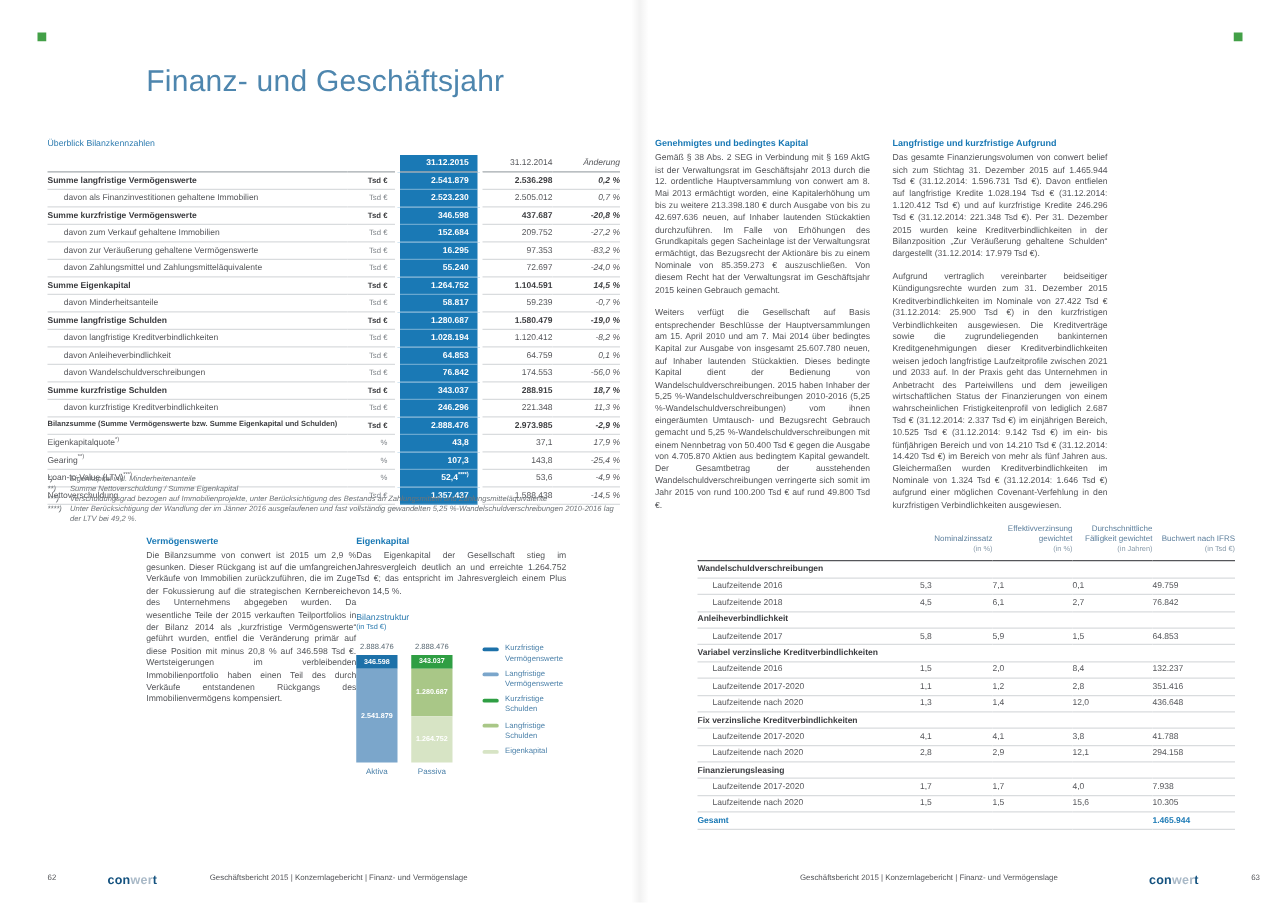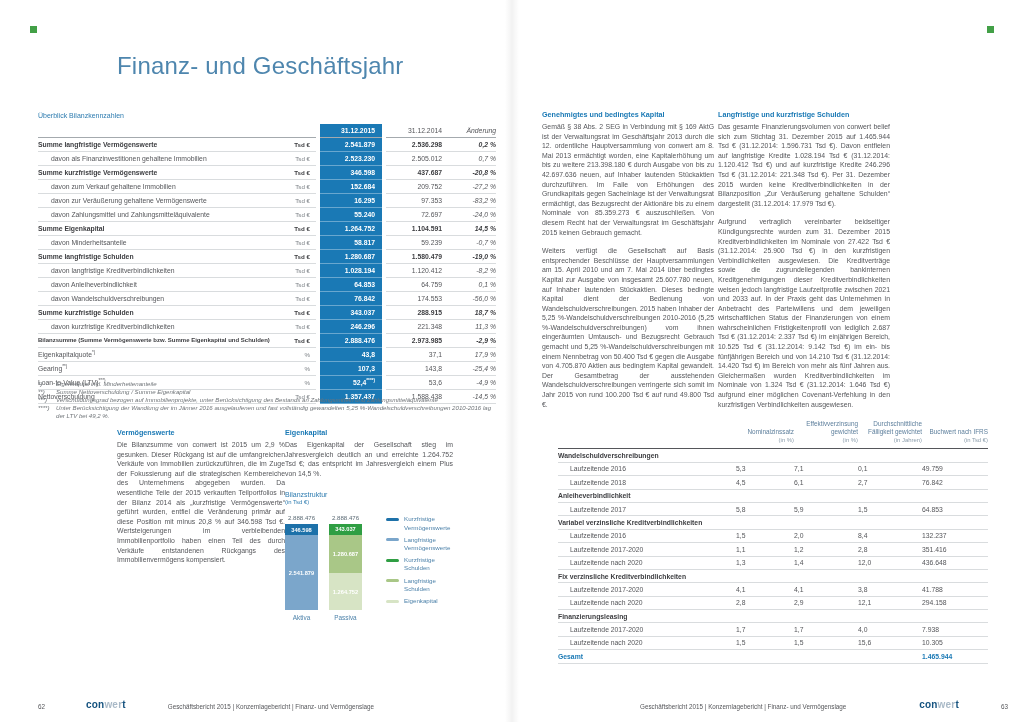--- a/index.html
+++ b/index.html
@@ -50,33 +50,33 @@
   .bar-col{width:33px;margin-right:11px;text-align:center;}
   .bar-total{font-size:6.1px;color:#5b6a74;margin-bottom:3px;}
   .bar{height:86px;display:flex;flex-direction:column;}
   .seg{display:flex;align-items:center;justify-content:center;color:#fff;font-size:5.7px;font-weight:bold;overflow:hidden;}
   .bar-cat{margin-top:4px;font-size:6.4px;color:#4d82aa;}
   .legend{margin-left:13px;padding-top:1px;width:78px;}
   .li{display:flex;margin-bottom:4px;}
   .sw{width:13px;height:3px;border-radius:1.5px;margin:2.6px 5px 0 0;flex:none;}
   .li-t{font-size:6.2px;color:#4d82aa;line-height:8.2px;}
 
-  .footer{position:absolute;top:699px;font-size:6.3px;color:#55565a;display:flex;align-items:flex-end;}
+  .footer{position:absolute;top:699px;font-size:6.3px;color:#55565a;display:flex;align-items:flex-start;}
   #footer-left{left:38px;width:450px;}
   #footer-left .pno{width:48px;}
   #footer-left .ftext{margin-left:42px;}
   #footer-right{left:556px;width:452px;}
   #footer-right .ftext{margin-left:84px;}
   #footer-right .logo{margin-left:auto;}
   #footer-right .pno{margin-left:42px;}
   .logo{font-size:10px;font-weight:bold;letter-spacing:.2px;}
   .logo .c1{color:#14527f;} .logo .c2{color:#a9b9c7;} .logo .c3{color:#14527f;}
 
   
-  .rcols{position:absolute;left:542px;top:110px;width:362px;display:flex;gap:4px;}
+  .rcols{position:absolute;left:524px;top:110px;width:362px;display:flex;gap:18px;}
   .rcol{width:172px;}
   .rcol .sec-p{margin-bottom:9px;}
 
   .rtable{position:absolute;left:558px;top:420px;width:430px;border-collapse:collapse;font-size:6.8px;table-layout:fixed;}
   .rtable th{font-weight:normal;color:#5d7f9c;font-size:6.4px;line-height:7.8px;text-align:right;
     vertical-align:bottom;padding:0 0 4px;border-bottom:1px solid #55565a;}
   .rtable th .unit{color:#8a9cab;font-size:5.9px;}
   .rtable td{padding:2.6px 0;border-bottom:1px solid #d9dcde;line-height:7.2px;color:#55565a;}
   .rtable tr.group td{font-weight:bold;color:#3c3d40;border-top:1px solid #a4aaae;}
   .rtable tr.data td.label{padding-left:12px;}
@@ -329,21 +329,21 @@
   <span class="ftext">Geschäftsbericht 2015 | Konzernlagebericht | Finanz- und Vermögenslage</span>
 </div>
 
 <div class="rcols">
   <div class="rcol">
     <div class="sec-h">Genehmigtes und bedingtes Kapital</div>
     <p class="sec-p">Gemäß § 38 Abs. 2 SEG in Verbindung mit § 169 AktG ist der Verwaltungsrat im Geschäftsjahr 2013 durch die 12. ordentliche Hauptversammlung von conwert am 8. Mai 2013 ermächtigt worden, eine Kapitalerhöhung um bis zu weitere 213.398.180 € durch Ausgabe von bis zu 42.697.636 neuen, auf Inhaber lautenden Stückaktien durchzuführen. Im Falle von Erhöhungen des Grundkapitals gegen Sacheinlage ist der Verwaltungsrat ermächtigt, das Bezugsrecht der Aktionäre bis zu einem Nominale von 85.359.273 € auszuschließen. Von diesem Recht hat der Verwaltungsrat im Geschäftsjahr 2015 keinen Gebrauch gemacht.</p>
     <p class="sec-p">Weiters verfügt die Gesellschaft auf Basis entsprechender Beschlüsse der Hauptversammlungen am 15. April 2010 und am 7. Mai 2014 über bedingtes Kapital zur Ausgabe von insgesamt 25.607.780 neuen, auf Inhaber lautenden Stückaktien. Dieses bedingte Kapital dient der Bedienung von Wandelschuldverschreibungen. 2015 haben Inhaber der 5,25 %-Wandelschuldverschreibungen 2010-2016 (5,25 %-Wandelschuldverschreibungen) vom ihnen eingeräumten Umtausch- und Bezugsrecht Gebrauch gemacht und 5,25 %-Wandelschuldverschreibungen mit einem Nennbetrag von 50.400 Tsd € gegen die Ausgabe von 4.705.870 Aktien aus bedingtem Kapital gewandelt. Der Gesamtbetrag der ausstehenden Wandelschuldverschreibungen verringerte sich somit im Jahr 2015 von rund 100.200 Tsd € auf rund 49.800 Tsd €.</p>
   </div>
   <div class="rcol">
-    <div class="sec-h">Langfristige und kurzfristige Schulden</div>
+    <div class="sec-h">Langfristige und kurzfristige Aufgrund</div>
     <p class="sec-p">Das gesamte Finanzierungsvolumen von conwert belief sich zum Stichtag 31. Dezember 2015 auf 1.465.944 Tsd € (31.12.2014: 1.596.731 Tsd €). Davon entfielen auf langfristige Kredite 1.028.194 Tsd € (31.12.2014: 1.120.412 Tsd €) und auf kurzfristige Kredite 246.296 Tsd € (31.12.2014: 221.348 Tsd €). Per 31. Dezember 2015 wurden keine Kreditverbindlichkeiten in der Bilanzposition „Zur Veräußerung gehaltene Schulden“ dargestellt (31.12.2014: 17.979 Tsd €).</p>
     <p class="sec-p">Aufgrund vertraglich vereinbarter beidseitiger Kündigungsrechte wurden zum 31. Dezember 2015 Kreditverbindlichkeiten im Nominale von 27.422 Tsd € (31.12.2014: 25.900 Tsd €) in den kurzfristigen Verbindlichkeiten ausgewiesen. Die Kreditverträge sowie die zugrundeliegenden bankinternen Kreditgenehmigungen dieser Kreditverbindlichkeiten weisen jedoch langfristige Laufzeitprofile zwischen 2021 und 2033 auf. In der Praxis geht das Unternehmen in Anbetracht des Parteiwillens und dem jeweiligen wirtschaftlichen Status der Finanzierungen von einem wahrscheinlichen Fristigkeitenprofil von lediglich 2.687 Tsd € (31.12.2014: 2.337 Tsd €) im einjährigen Bereich, 10.525 Tsd € (31.12.2014: 9.142 Tsd €) im ein- bis fünfjährigen Bereich und von 14.210 Tsd € (31.12.2014: 14.420 Tsd €) im Bereich von mehr als fünf Jahren aus. Gleichermaßen wurden Kreditverbindlichkeiten im Nominale von 1.324 Tsd € (31.12.2014: 1.646 Tsd €) aufgrund einer möglichen Covenant-Verfehlung in den kurzfristigen Verbindlichkeiten ausgewiesen.</p>
   </div>
 </div>
 
 <table class="rtable">
   <colgroup>
     <col style="width:178px">
       <col style="width:58px">
       <col style="width:64px">

